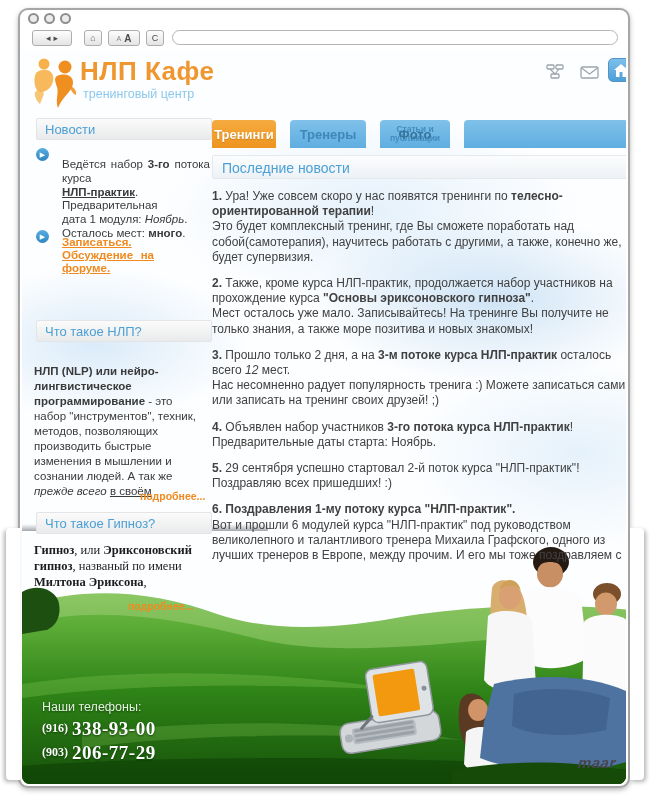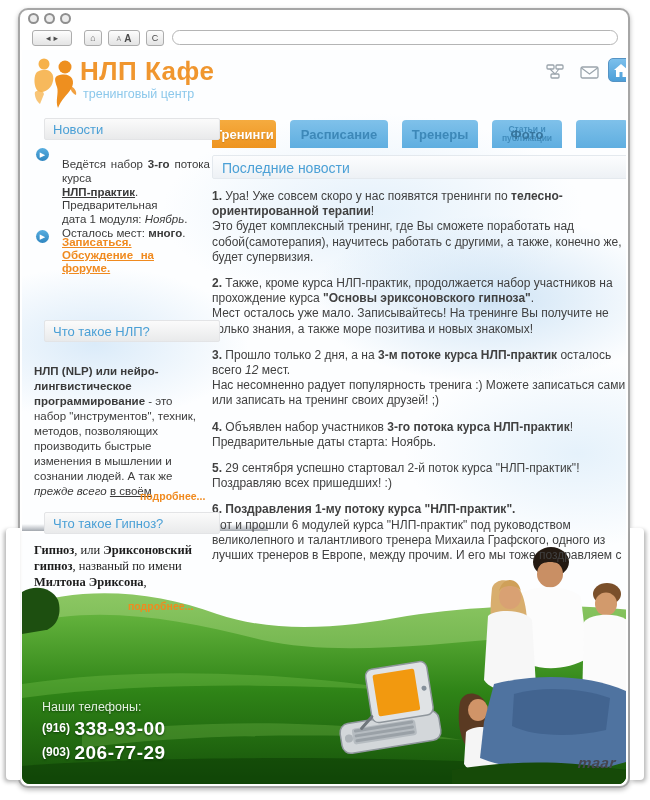--- a/index.html
+++ b/index.html
@@ -33,21 +33,21 @@
   .logo-icon{position:absolute;left:12px;top:6px;}
   .logo-title{position:absolute;left:58px;top:6px;font-size:26px;font-weight:bold;color:#f0962e;letter-spacing:.5px;}
   .logo-sub{position:absolute;left:61px;top:37px;font-size:12.5px;color:#8cc8eb;}
   .hdr-ic{position:absolute;top:14px;cursor:pointer;}
   .home-btn{position:absolute;left:586px;top:8px;width:26px;height:24px;border-radius:5px;
     background:linear-gradient(#7cc0ec,#4d9fd8);border:1px solid #5593c4;
     display:flex;align-items:center;justify-content:center;}
 
   
   .sidebar{position:absolute;left:10px;top:68px;width:176px;z-index:4;}
-  .sbar{position:absolute;left:12px;width:176px;height:22px;line-height:22px;padding-left:8px;
+  .sbar{position:absolute;left:4px;width:176px;height:22px;line-height:22px;padding-left:8px;
     background:linear-gradient(#fbfbfb,#e9eaeb);border:1px solid #e3e4e6;border-radius:2px;
     color:#4ba0d6;font-size:13px;}
   .bullet{position:absolute;width:13px;height:13px;border-radius:50%;
     background:linear-gradient(#58aee0,#2f86c0);color:#fff;font-size:7px;line-height:13px;text-align:center;}
   .sb-text{position:absolute;font-size:11.5px;line-height:13.8px;color:#3a3a3a;text-align:justify;margin-top:12px;}
   .sb-links{position:absolute;left:30px;top:168px;width:92px;font-size:11.5px;line-height:13px;text-align:justify;}
   .sb-links a{color:#f08a1f;font-weight:bold;text-decoration:underline;cursor:pointer;}
   .more-link{position:absolute;font-size:10.5px;font-weight:bold;color:#f08a1f;cursor:pointer;}
   .serif-text{position:absolute;left:2px;top:424px;width:170px;
     font-family:"Liberation Serif","DejaVu Serif",serif;font-size:12.5px;line-height:16px;color:#1d1d1d;}
@@ -72,21 +72,21 @@
     background:linear-gradient(rgba(110,120,130,0),rgba(90,100,112,.38) 70%,rgba(70,80,92,.5));
     border-bottom:2px solid #fff;border-radius:2px;}
   .flap{position:absolute;top:528px;width:14px;height:252px;background:#fff;z-index:9;}
   .flap.left{left:6px;border-radius:4px 0 0 4px;box-shadow:-2px 2px 4px rgba(0,0,0,.3);}
   .flap.right{left:630px;border-radius:0 4px 4px 0;box-shadow:2px 2px 4px rgba(0,0,0,.3);}
 
   
   .photo-svg{position:absolute;left:0;top:484px;z-index:2;}
   .phones{position:absolute;left:20px;top:650px;z-index:6;}
   .phones-label{font-size:12.5px;color:#e4f2e0;text-shadow:0 1px 2px rgba(0,40,0,.65);margin-bottom:4px;}
-  .phone-row{color:#fff;text-shadow:0 1px 2px rgba(0,40,0,.7);margin-bottom:2px;}
+  .phone-row{color:#fff;text-shadow:0 1px 2px rgba(0,40,0,.7);margin-bottom:2px;font-family:Liberation Serif, serif;}
   .phone-code{font-size:12px;font-weight:bold;vertical-align:3px;}
   .phone-num{font-size:19px;font-weight:bold;letter-spacing:.5px;}
   .brand{position:absolute;left:556px;top:704px;z-index:6;font-size:15px;font-weight:bold;
     font-style:italic;color:#45454e;letter-spacing:.5px;transform:skewX(-6deg);}
 </style>
 </head>
 <body>
 
 <div class="stage">
 
@@ -229,21 +229,20 @@
         <a class="more-link" style="left:108px;top:372px;">подробнее...</a>
 
         <div class="sbar" style="top:394px;">Что такое Гипноз?</div>
         <div class="serif-text"><span style="font-weight: bold;">Гипноз</span><span>, или </span><span style="font-weight: bold;">Эриксоновский гипноз</span><span>, названый по имени </span><span style="font-weight: bold;">Милтона Эриксона</span><span>,</span></div>
         <a class="more-link" style="left:96px;top:482px;">подробнее...</a>
       </div>
 
       <div class="main">
         <div class="tabs">
           <div class="tab active" style="width:64px;">Тренинги</div>
-          <div class="tab" style="width:98px;">Расписание</div>
           <div class="tab" style="width:76px;">Тренеры</div>
           <div class="tab" style="width:70px;">
             <span class="tab-small">Статьи и публикации</span>
             <span class="tab-overlay">Фото</span>
           </div>
           <div class="tab" style="flex:1;"></div>
         </div>
 
         <div class="section-bar">Последние новости</div>
 

